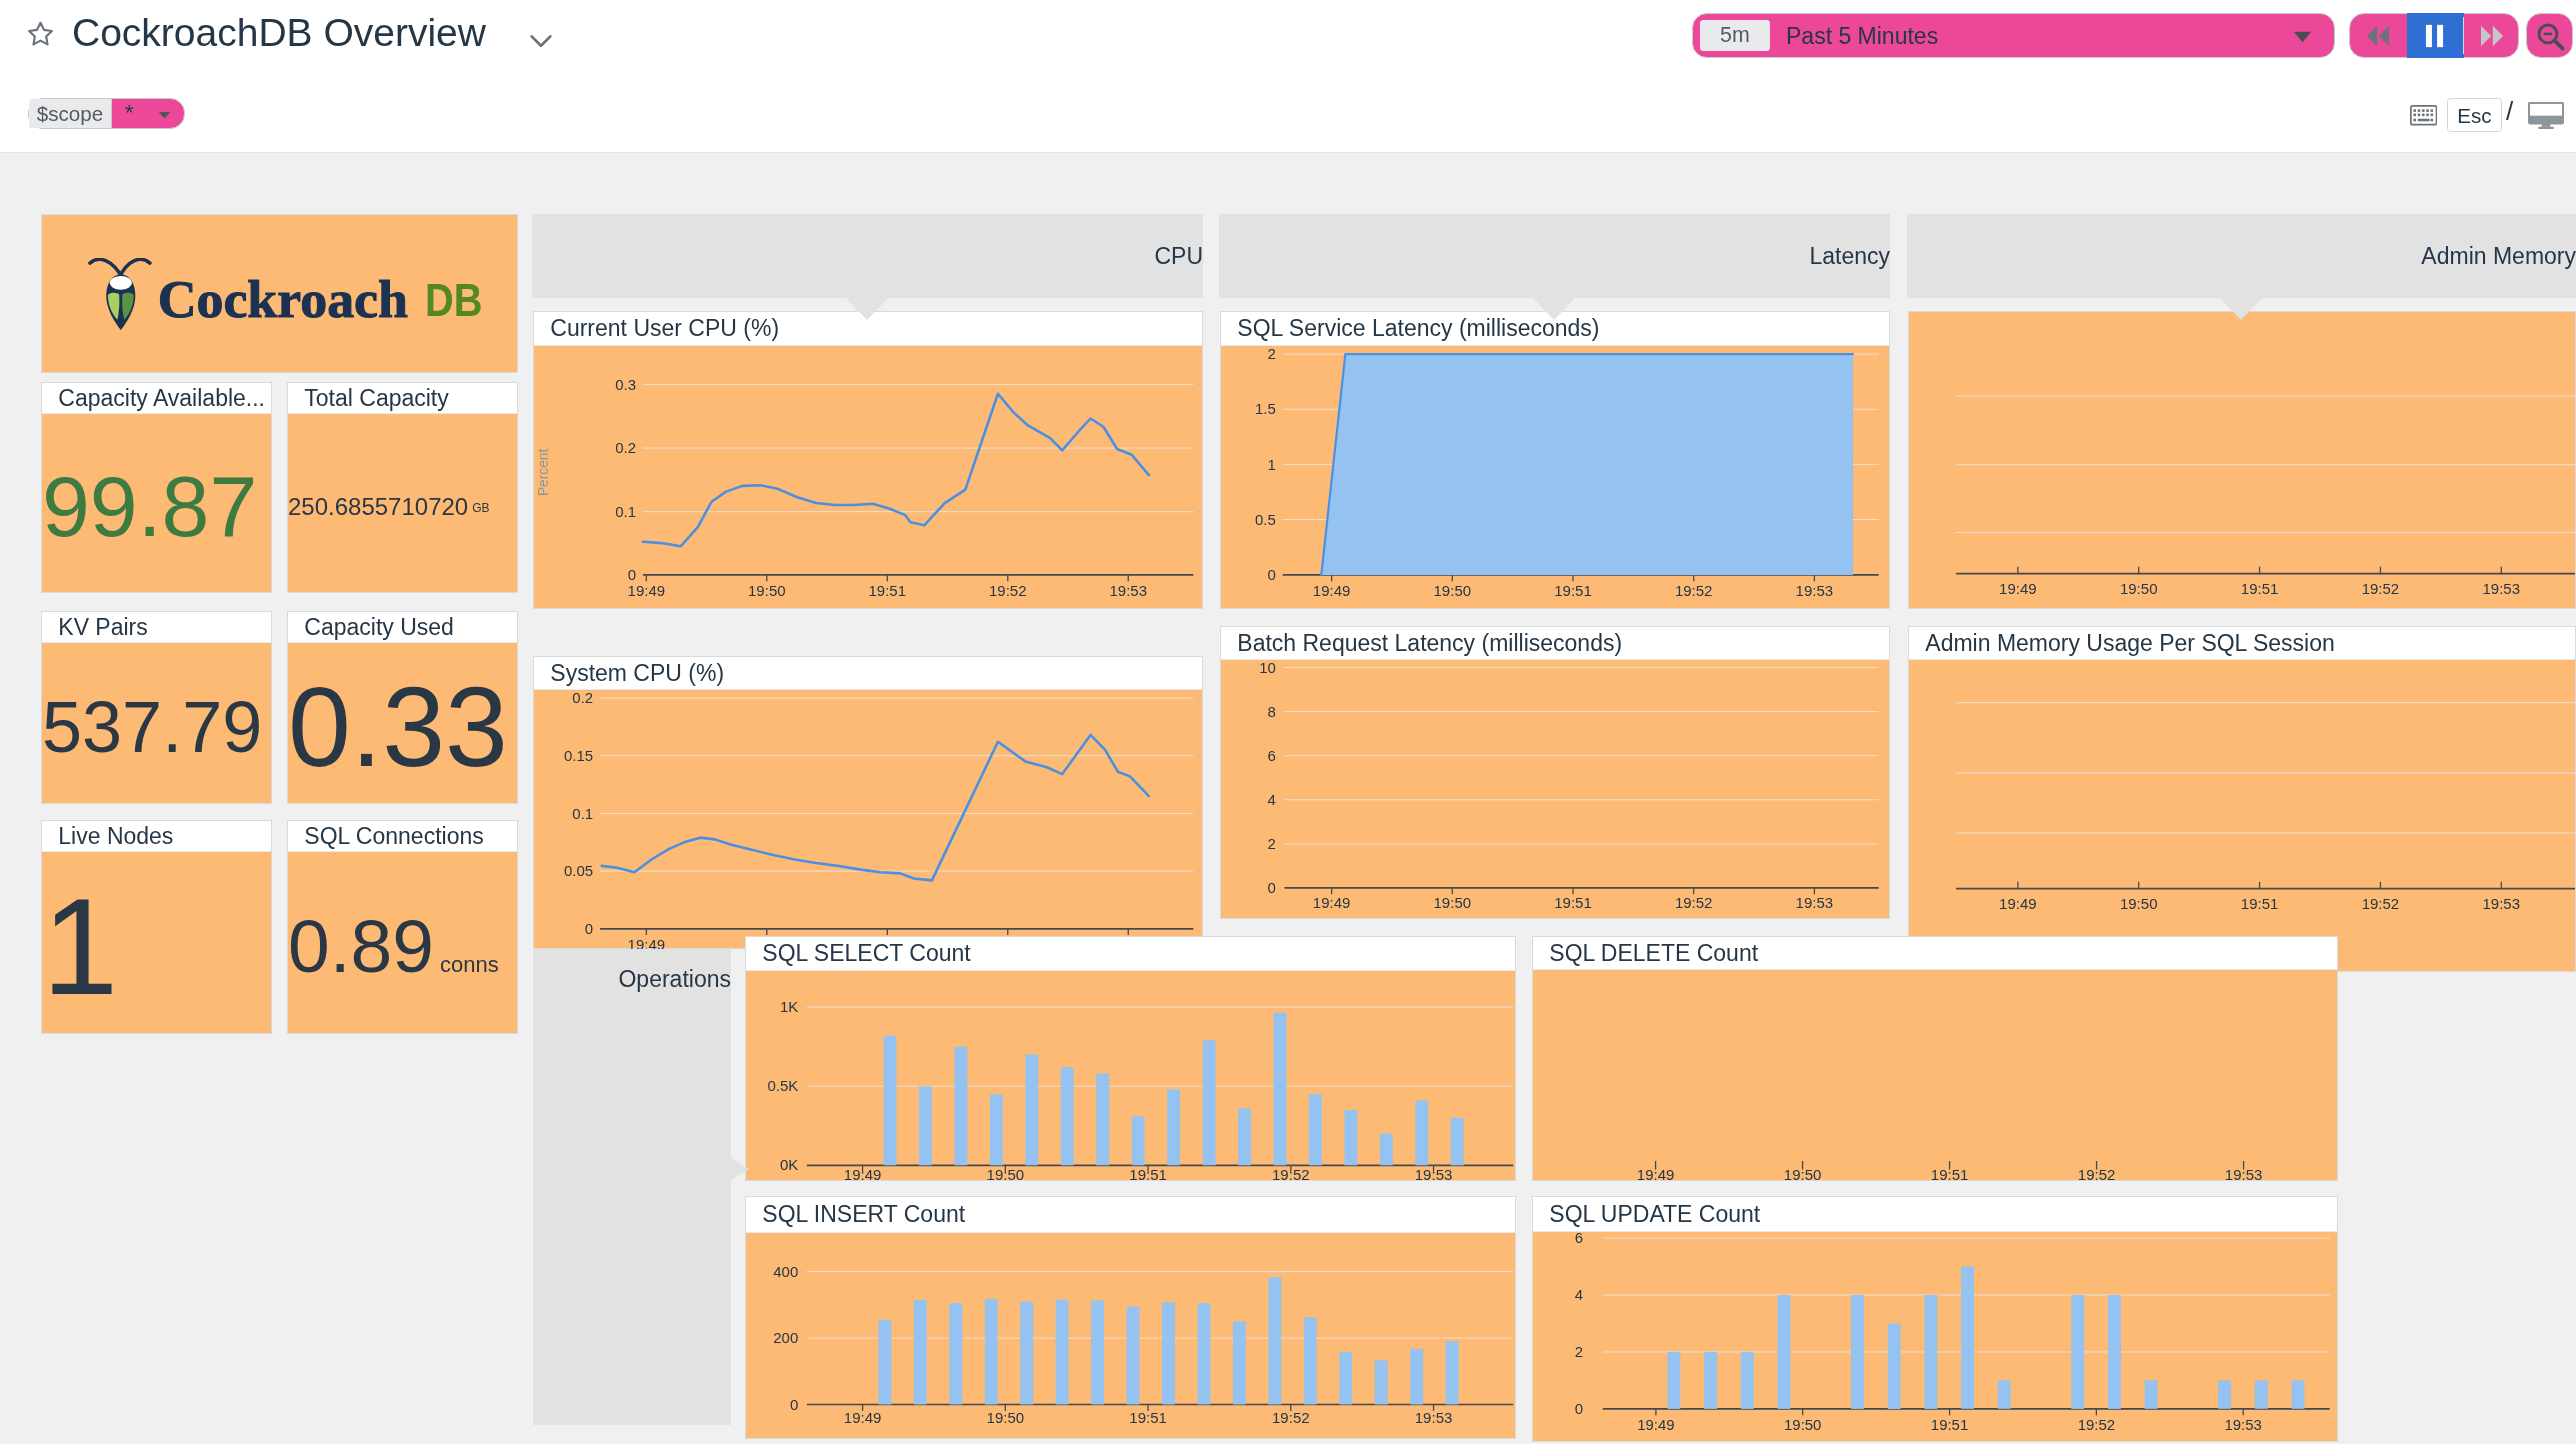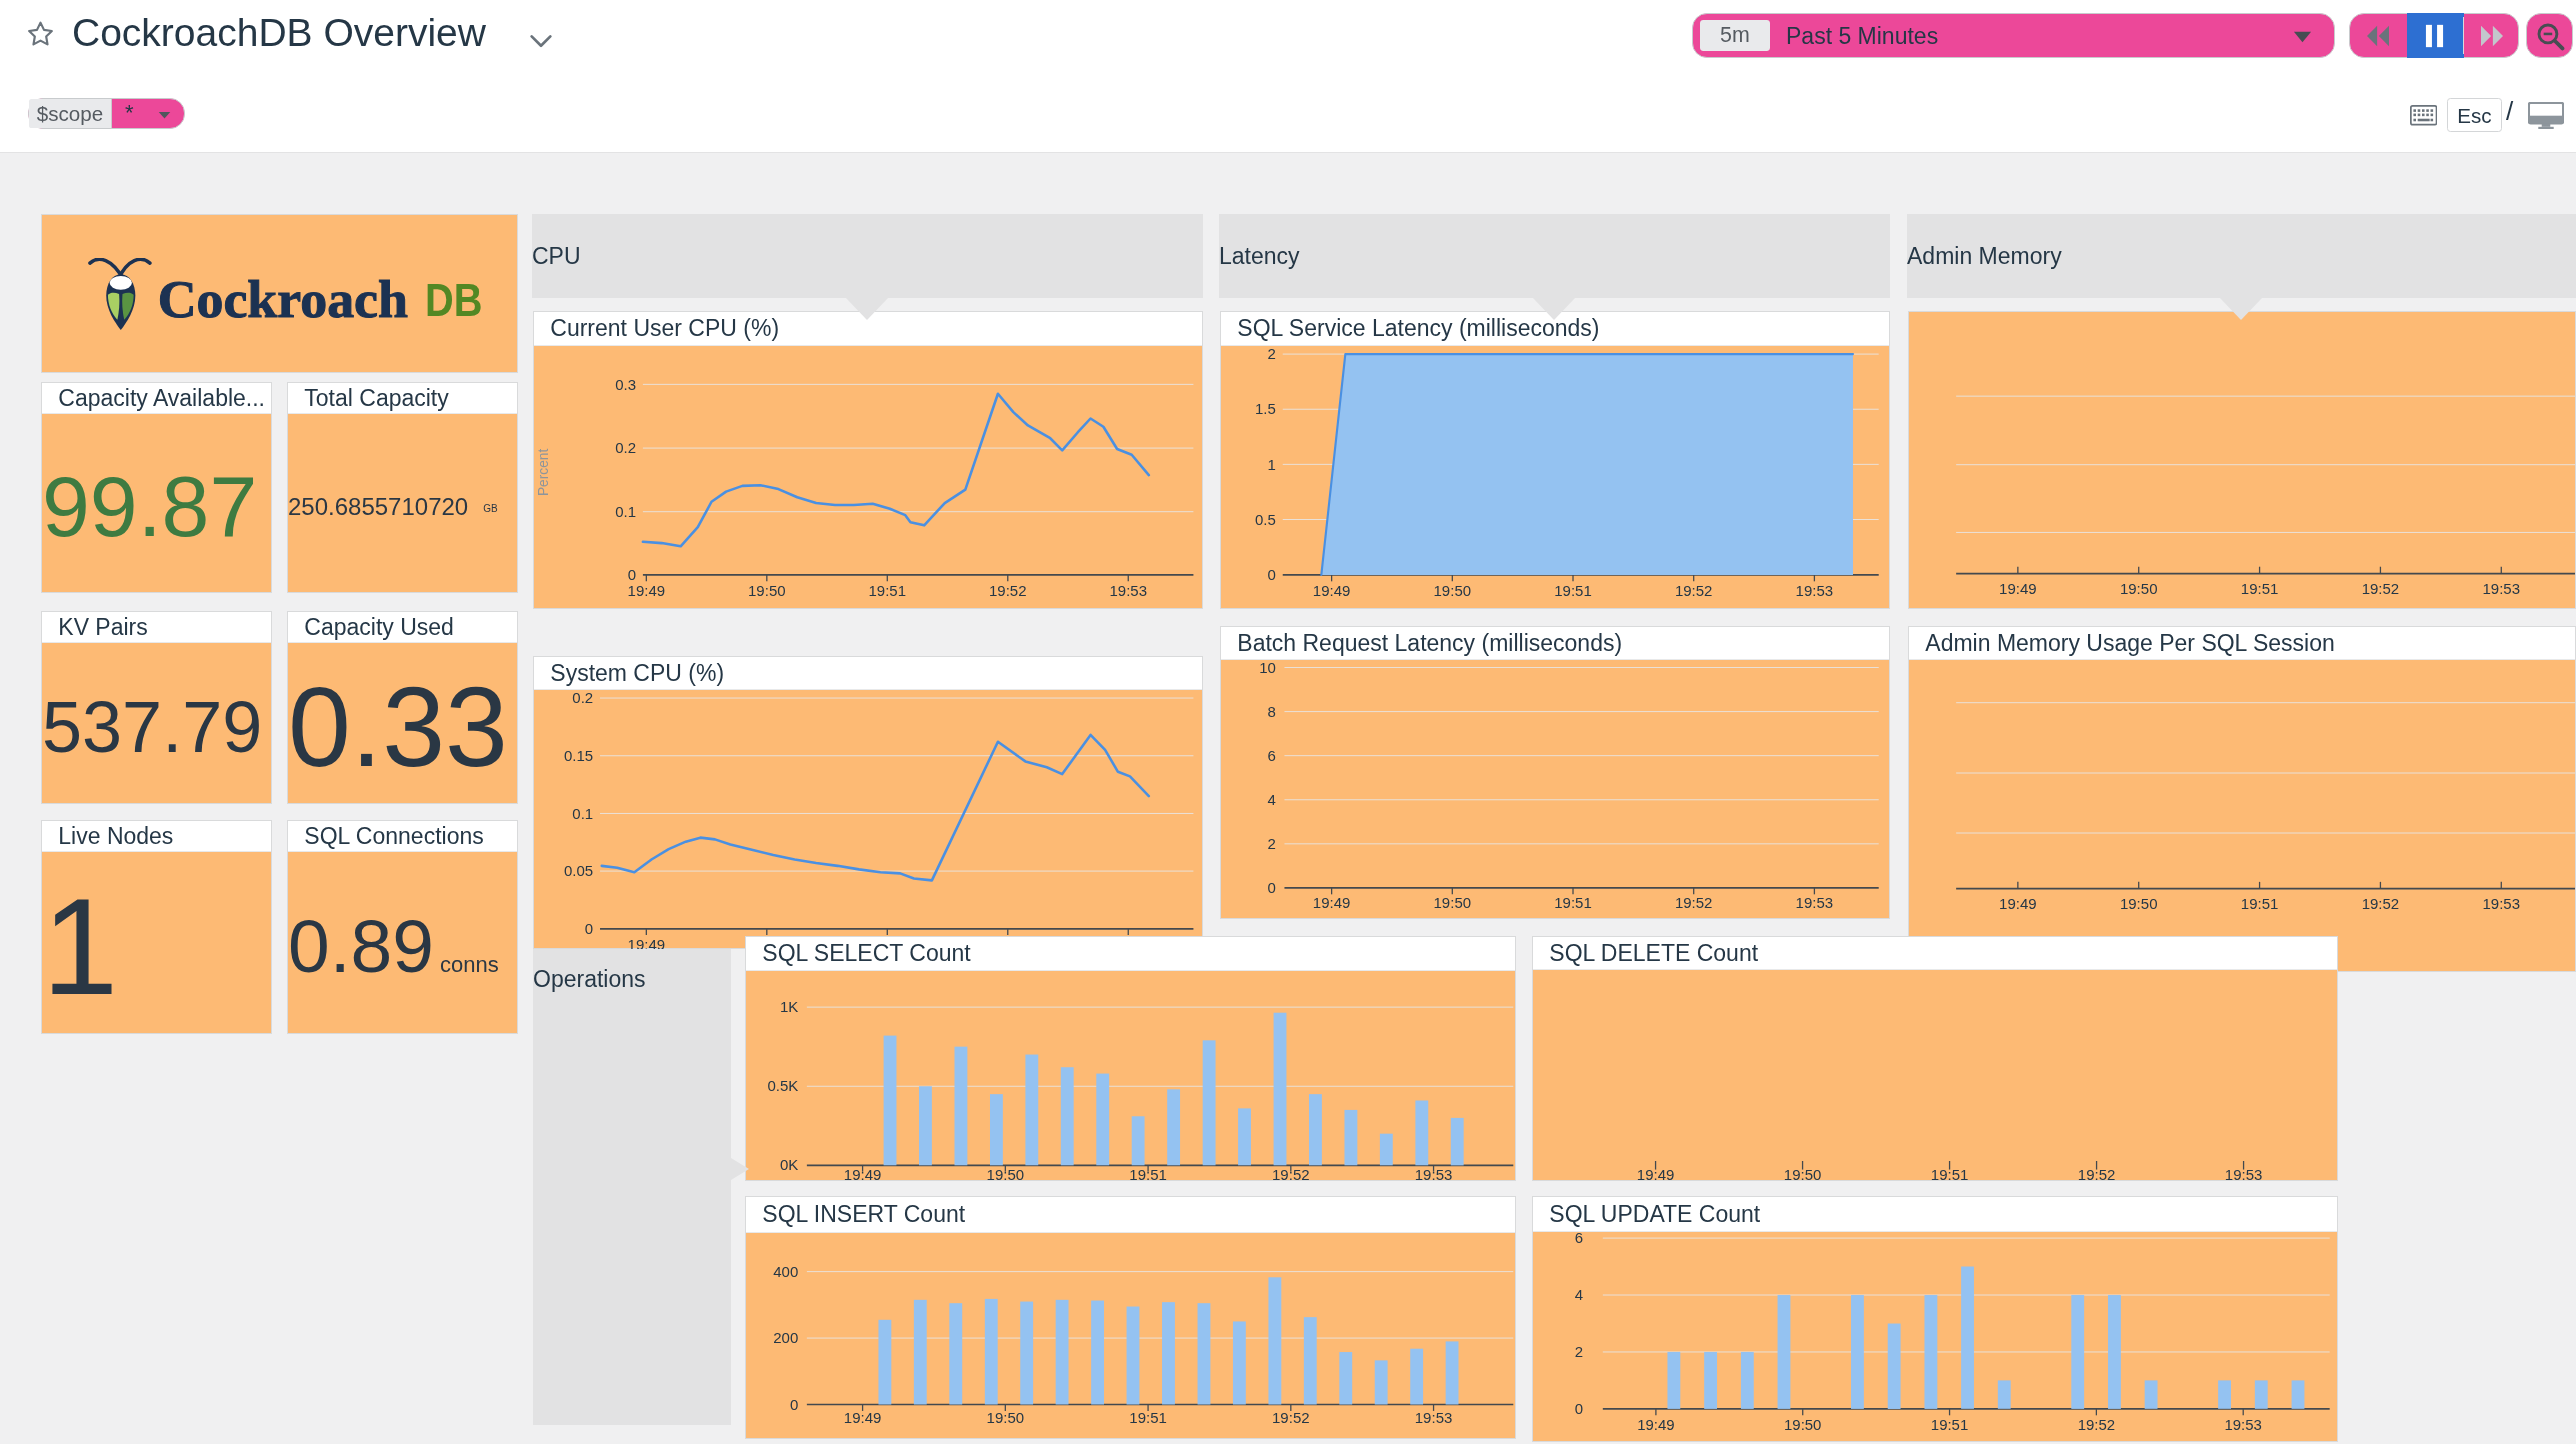--- a/index.html
+++ b/index.html
@@ -5,21 +5,21 @@
 * { margin:0; padding:0; box-sizing:border-box; }
 html,body { width:2576px; height:1444px; overflow:hidden; background:#fff;
   font-family:"Liberation Sans", sans-serif; color:#253746; }
 .content { position:absolute; left:0; top:152px; width:2576px; height:1292px;
   background:#f0f0f1; border-top:0.9px solid #e3e3e4; }
 .card { position:absolute; background:#fdba74; border:0.9px solid #d9dadb; }
 .ctitle { border-bottom:0.9px solid #e8e9ea; font-size:23px; padding-left:16.3px;
   display:flex; align-items:center; white-space:nowrap; overflow:hidden; position:relative; z-index:2; background:#fff;}
 .statval { display:flex; align-items:center; justify-content:flex-start; font-weight:400; color:#2a3744; padding-top:7.7px; }
 .ghead { position:absolute; height:84px; background:#e2e2e3; font-size:23px;
-  text-align:left; line-height:84px; color:#253746; }
+  text-align:right; line-height:84px; color:#253746; }
 .notch { position:absolute; bottom:-22px; width:0; height:0;
   border-left:21.4px solid transparent; border-right:21.4px solid transparent;
   border-top:22px solid #e2e2e3; z-index:3; }
 .notchr { position:absolute; right:-18px; top:218px; width:0; height:0;
   border-top:11px solid transparent; border-bottom:11px solid transparent;
   border-left:18px solid #e2e2e3; z-index:3; }
 svg text { font-family:"Liberation Sans", sans-serif; }
 .hbtn { position:absolute; border:0.9px solid #c8cbcd; border-radius:15px; background:#ec4899; }
 </style>
 </head>
@@ -121,21 +121,21 @@
   </div>
 <div class="card" style="left:41px;top:382px;width:231px;height:211px">
 <div class="ctitle" style="height:31px;line-height:31px">Capacity Available...</div>
 <div class="statval" style="height:178px">
       <span style="font-size:86px;color:#3e7b41">99.87</span>
     </div>
 </div>
 <div class="card" style="left:287px;top:382px;width:231px;height:211px">
 <div class="ctitle" style="height:31px;line-height:31px">Total Capacity</div>
 <div class="statval" style="height:178px">
-      <div><span style="font-size:24px">250.6855710720</span><span style="font-size:10px;margin-left:15px;vertical-align:2.6px">GB</span></div>
+      <div><span style="font-size:24px">250.6855710720</span><span style="font-size:12px;margin-left:4px;vertical-align:2.6px">GB</span></div>
     </div>
 </div>
 <div class="card" style="left:41px;top:611px;width:231px;height:193px">
 <div class="ctitle" style="height:31px;line-height:31px">KV Pairs</div>
 <div class="statval" style="height:160px">
       <span style="font-size:72px">537.79</span>
     </div>
 </div>
 <div class="card" style="left:287px;top:611px;width:231px;height:193px">
 <div class="ctitle" style="height:31px;line-height:31px">Capacity Used</div>

